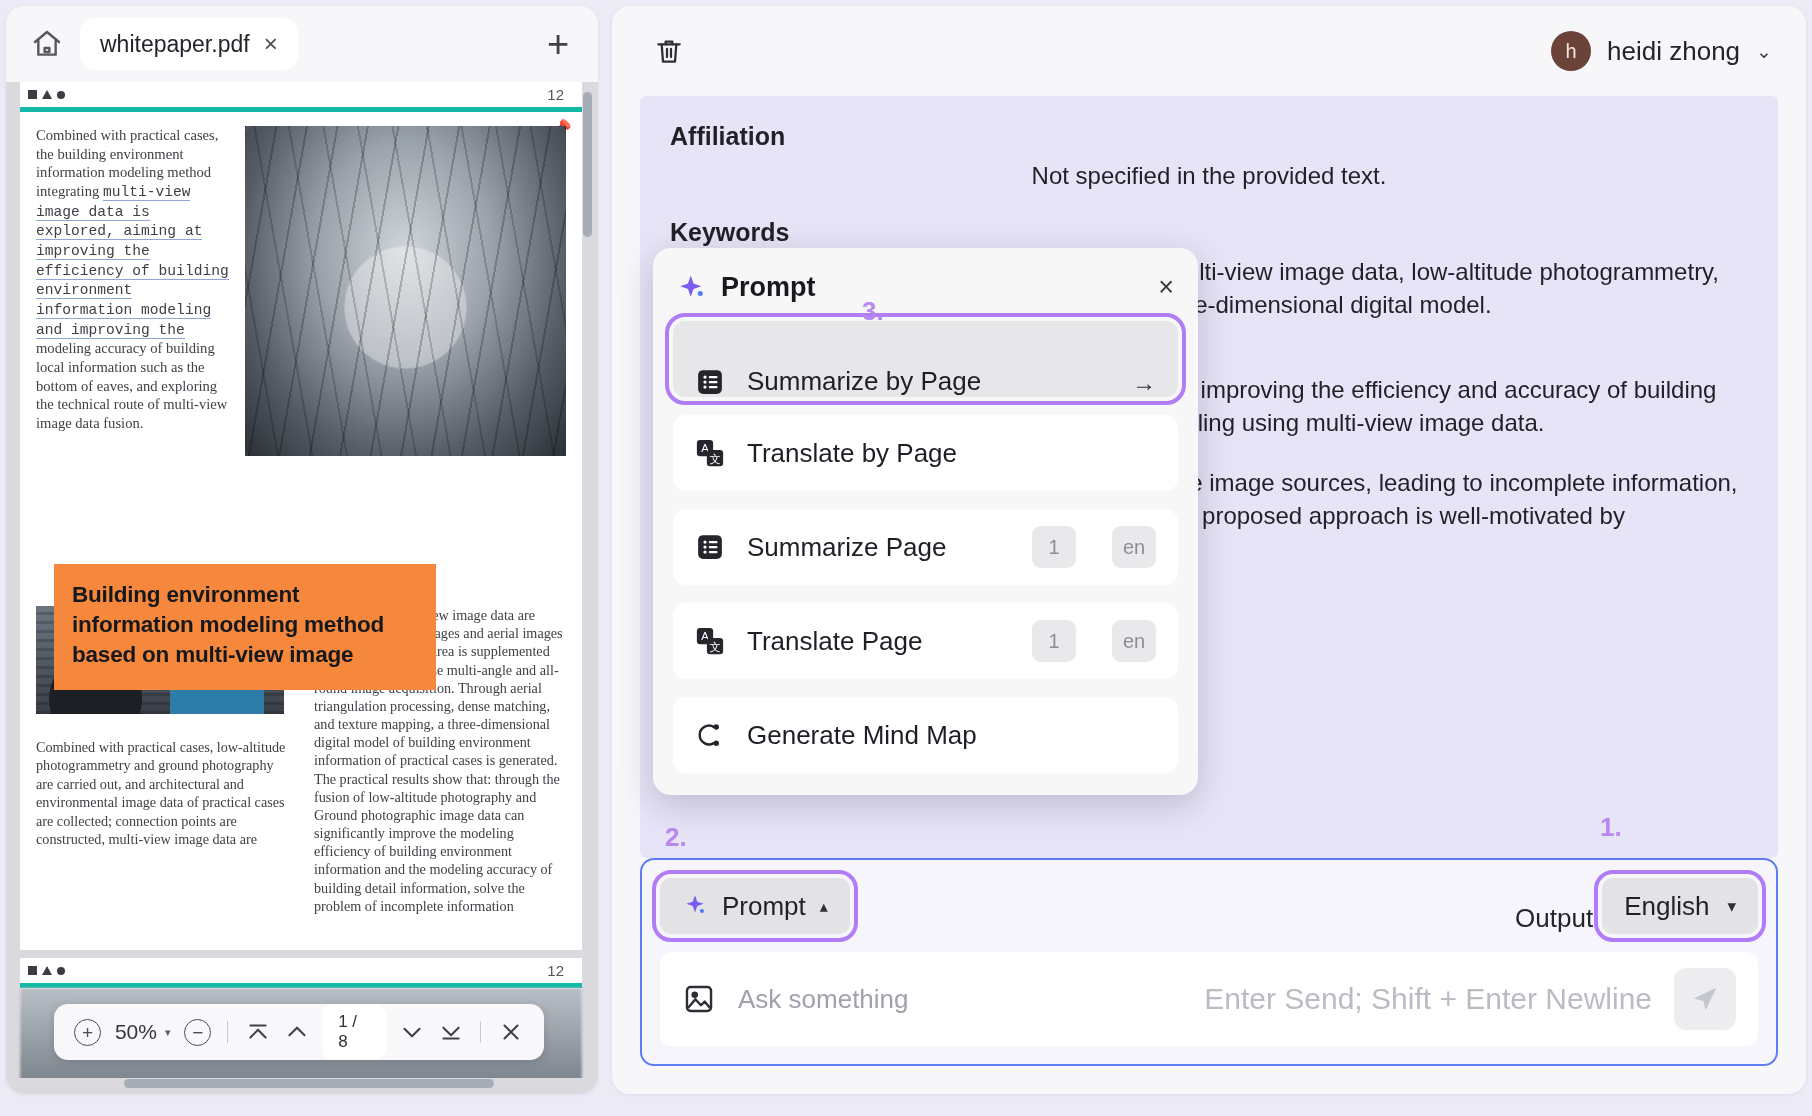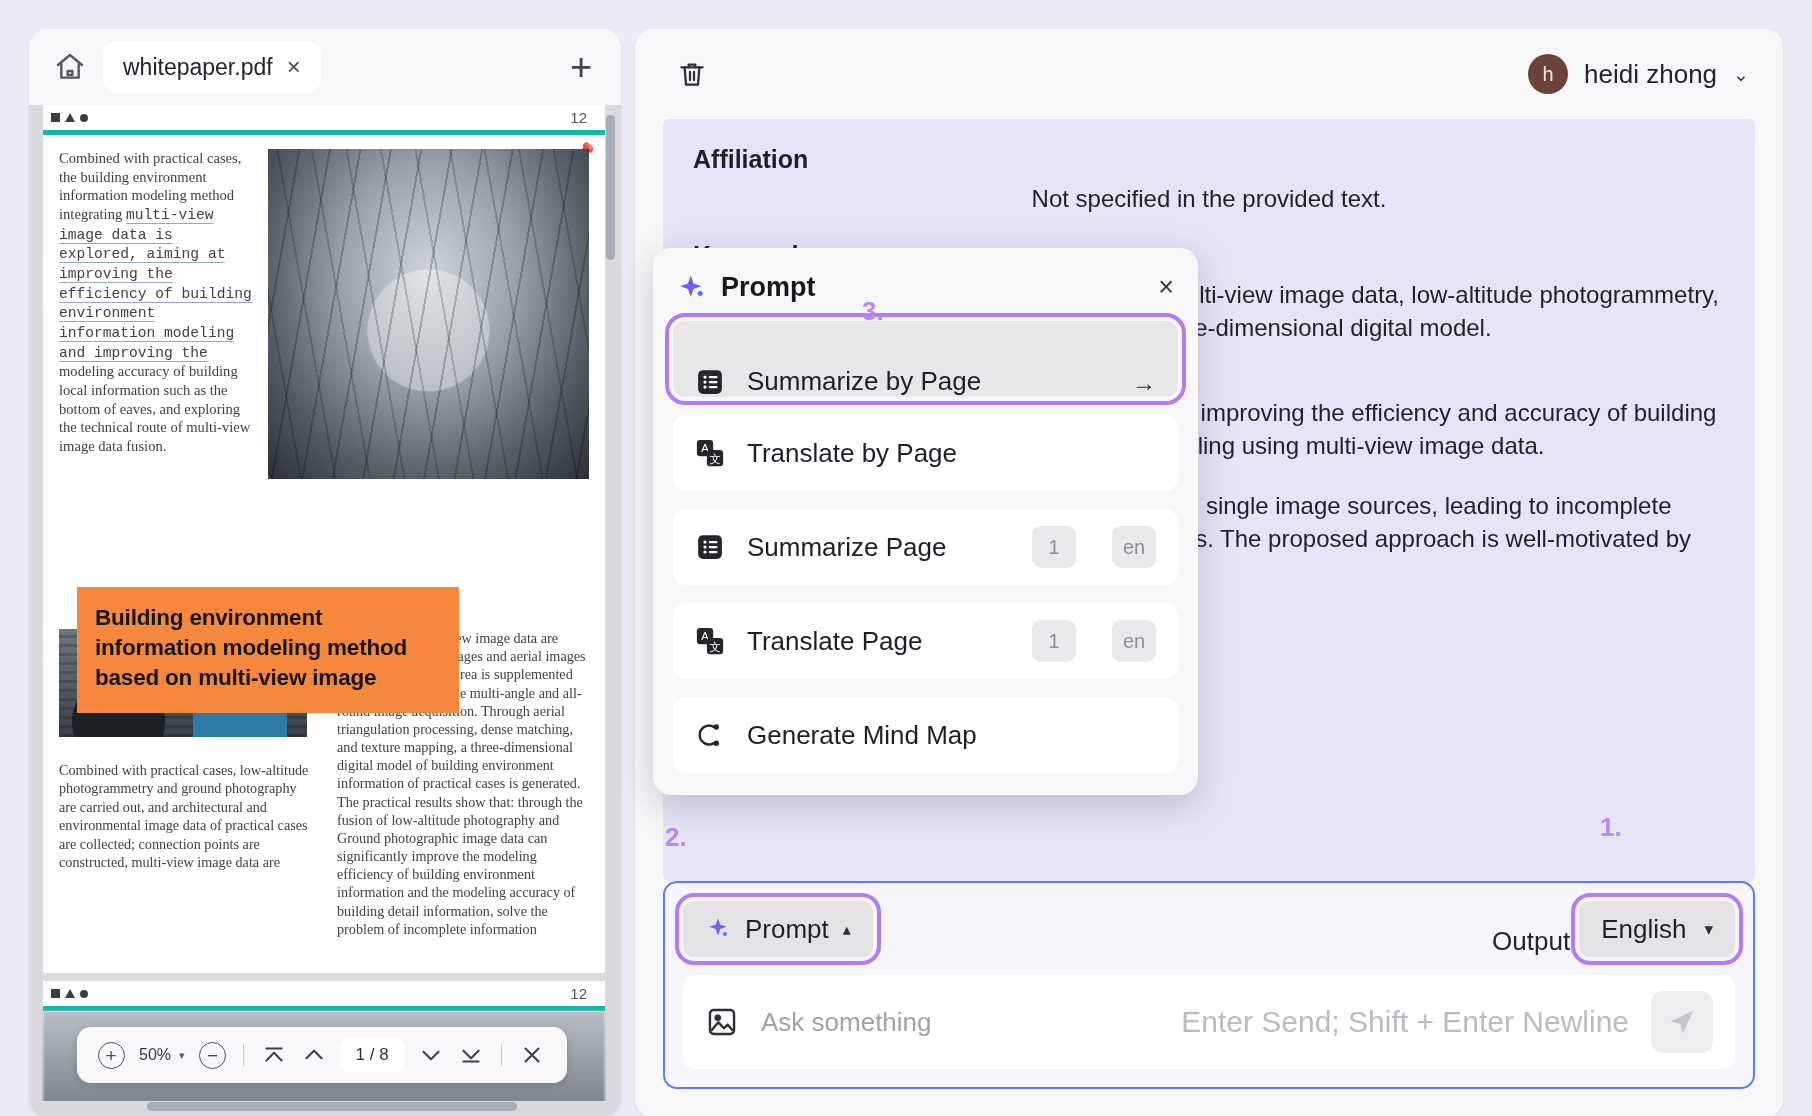--- a/index.html
+++ b/index.html
@@ -2,21 +2,21 @@
 <html><head>
 <meta charset="utf-8">
 <style>
   * { box-sizing: border-box; margin: 0; padding: 0; }
   html, body {
     width: 1812px; height: 1116px;
     background: #eceaf4;
     font-family: "Liberation Sans", sans-serif;
     overflow: hidden;
   }
-  .app { position: relative; width: 1812px; height: 1116px; display: flex; padding: 29px; gap: 14px; }
+  .app { position: relative; width: 1812px; height: 1116px; display: flex; padding: 6px; gap: 14px; }
 
   
   .pdf-panel {
     width: 592px; height: 1088px; background: #f7f7f9;
     border-radius: 18px; position: relative; overflow: hidden;
     box-shadow: 0 1px 4px rgba(0,0,0,.06);
     display: flex; flex-direction: column;
   }
   .pdf-tabbar { height: 76px; display: flex; align-items: center; padding: 0 18px; gap: 10px; flex-shrink: 0; }
   .home-btn { width: 46px; height: 46px; display: flex; align-items:center; justify-content:center; cursor: pointer; }
@@ -95,21 +95,21 @@
   .pdf-hbar { position: absolute; left: 118px; bottom: 6px; height: 9px; width: 370px; border-radius: 6px; background: #a7adb6; cursor: pointer; }
 
   
   .pdf-toolbar {
     position: absolute; left: 48px; bottom: 34px; height: 56px; width: 490px;
     background: #f8f8fa; border-radius: 14px; display: flex; align-items: center; gap: 0px;
     box-shadow: 0 2px 10px rgba(0,0,0,.14); padding: 0 14px; z-index: 9;
   }
   .tb-ico { width: 40px; height: 40px; display:flex; align-items:center; justify-content:center; cursor:pointer; color:#3e4149; }
   .circ { width: 27px; height: 27px; border-radius: 50%; border: 1.6px solid #4a4d55; display:flex; align-items:center; justify-content:center; font-size: 19px; line-height: 1; color:#4a4d55; }
-  .zoomtxt { font-size: 16px; color: #34373e; margin: 0 8px 0 8px; }
+  .zoomtxt { font-size: 21px; color: #34373e; margin: 0 8px 0 8px; }
   .caret-sm { font-size: 11px; color: #5b5e66; margin-right: 8px; }
   .divider { width: 1px; height: 22px; background: #c7cad0; margin: 0 10px; }
   .pagebox { background:#fff; border-radius: 9px; padding: 7px 16px; font-size: 17px; color:#2e3138; margin: 0 6px; }
 
   
   .chat-panel {
     flex: 1; height: 1088px; background: #f7f7f9; border-radius: 18px;
     position: relative; overflow: hidden; box-shadow: 0 1px 4px rgba(0,0,0,.06);
     display: flex; flex-direction: column;
   }

